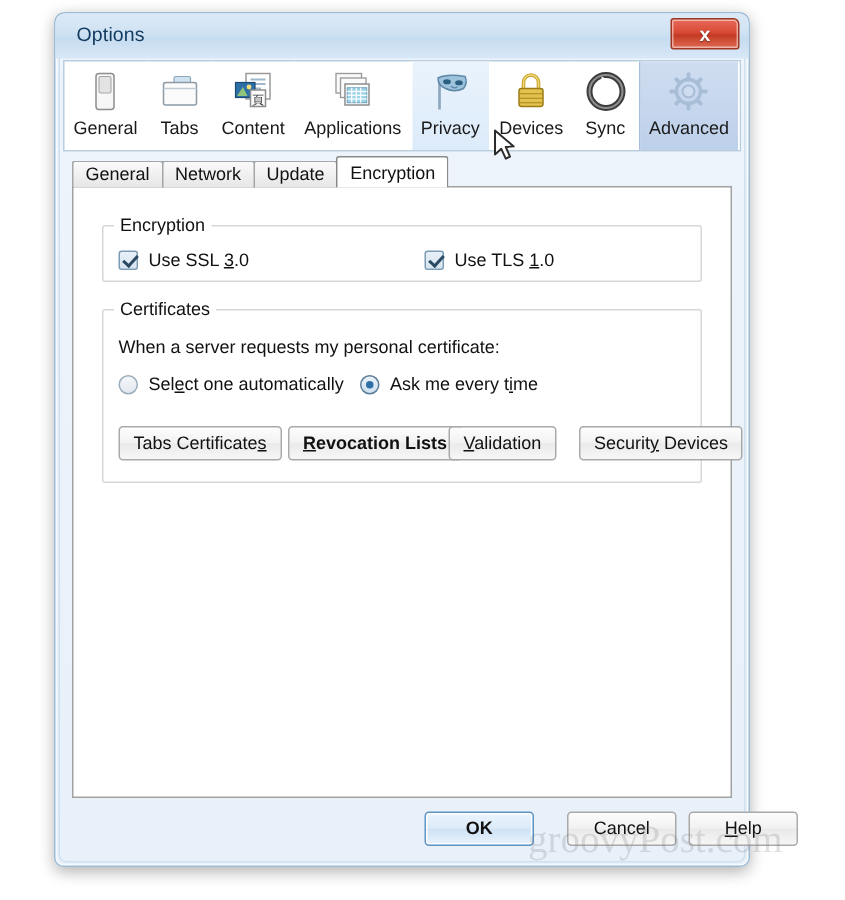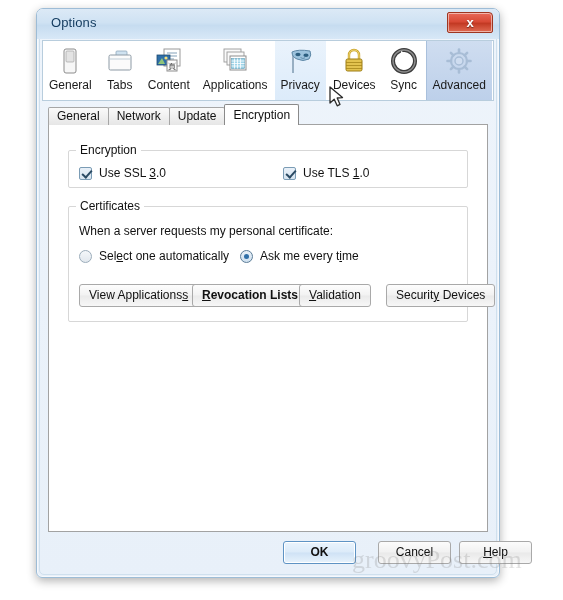--- a/index.html
+++ b/index.html
@@ -455,21 +455,21 @@
         <div class="ctl-row" style="left:11px; top:50px;">
           <span class="rdo"></span>
           <span class="ctl-label"><span>Sel</span><u>e</u><span>ct one automatically</span></span>
         </div>
 
         <div class="ctl-row" style="left:172px; top:50px;">
           <span class="rdo on"></span>
           <span class="ctl-label"><span>Ask me every t</span><u>i</u><span>me</span></span>
         </div>
 
-        <div class="pbtn" style="left:11px; top:85px;"><span>View Applications</span><u>s</u><span></span></div>
+        <div class="pbtn" style="left:11px; top:85px;"><span>Tabs Certificate</span><u>s</u><span></span></div>
 
         <div class="pbtn" style="left:124px; top:85px;font-weight:bold;"><span></span><u>R</u><span>evocation Lists</span></div>
 
         <div class="pbtn" style="left:231px; top:85px;"><span></span><u>V</u><span>alidation</span></div>
 
         <div class="pbtn" style="left:318px; top:85px;"><span>Securit</span><u>y</u><span> Devices</span></div>
 
       </div>
 
     </div>

